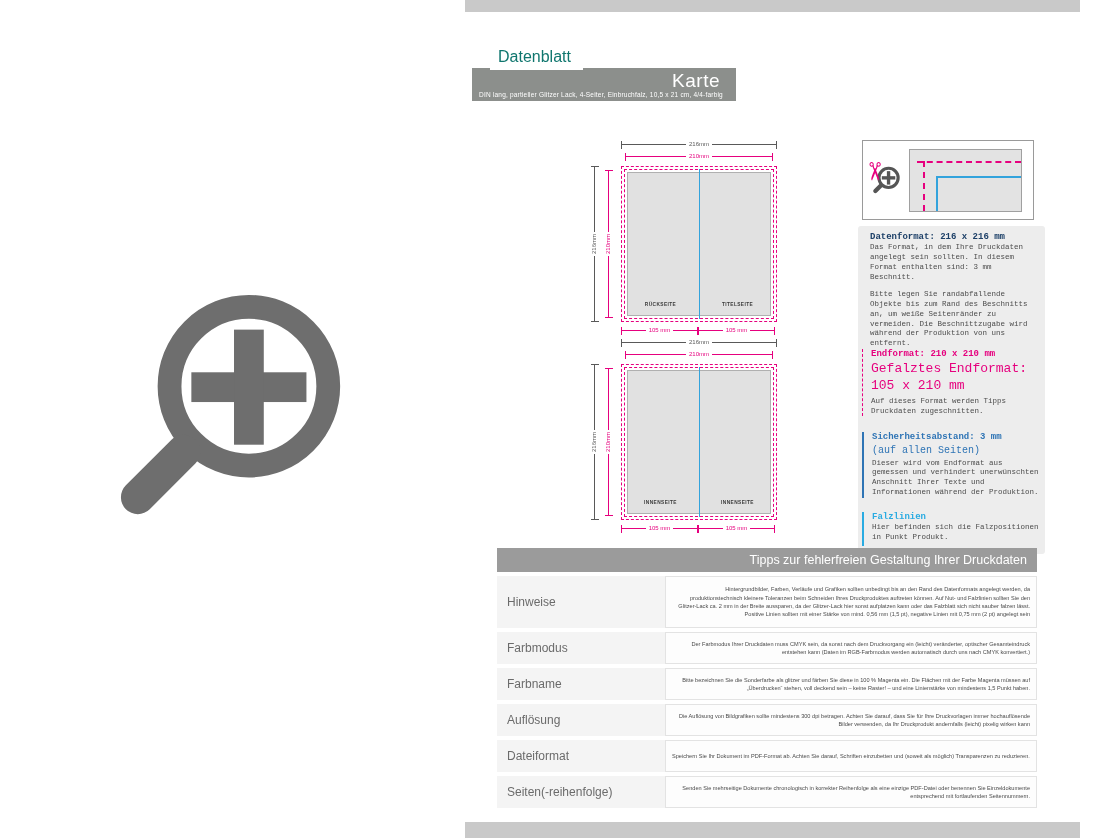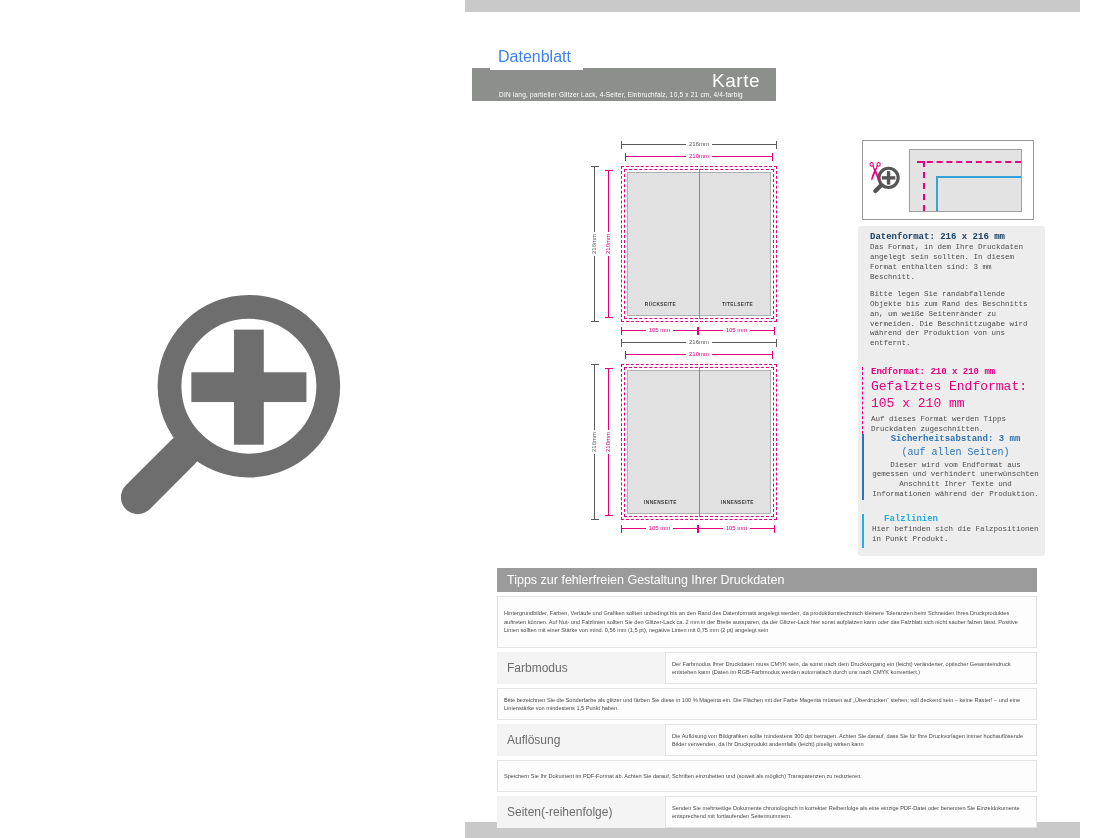--- a/index.html
+++ b/index.html
@@ -11,23 +11,23 @@
 
   
   .strip{position:absolute;left:465px;width:615px;background:#c9c9c9;}
   .strip.top{top:0;height:12px;}
   .strip.bottom{top:822px;height:16px;}
 
   
   .big-zoom{position:absolute;left:112px;top:280px;width:248px;height:256px;}
 
   
-  .tab{position:absolute;left:490px;top:45px;background:#ffffff;color:#3b82f6;
+  .tab{position:absolute;left:490px;top:45px;background:#ffffff;color:#0f766e;
        font-size:16px;padding:3px 12px 4px 8px;z-index:2;}
-  .titlebar{position:absolute;left:472px;top:68px;width:304px;height:33px;background:#8c8f8c;color:#fff;}
+  .titlebar{position:absolute;left:472px;top:68px;width:264px;height:33px;background:#8c8f8c;color:#fff;}
   .titlebar .big{position:absolute;right:16px;top:2px;font-size:19px;letter-spacing:.5px;}
   .titlebar .sub{position:absolute;left:0;right:6px;top:23px;text-align:center;font-size:6.5px;letter-spacing:.2px;}
 
   
   .hdim{position:absolute;display:flex;align-items:center;height:8px;}
   .hdim .ln{flex:1;height:0;border-top:1px solid currentColor;position:relative;}
   .hdim .ln::after{content:"";position:absolute;top:-4px;width:1px;height:8px;background:currentColor;}
   .hdim .ln.l::after{left:0;}
   .hdim .ln.r::after{right:0;}
   .hdim .lbl{font-size:6px;line-height:1;padding:0 3px;white-space:nowrap;}
@@ -59,32 +59,32 @@
   .thumb .mini .blue-v{position:absolute;top:26px;bottom:0;left:26px;border-left:2px solid #33a3dc;}
   .thumb .scissors{position:absolute;left:1px;top:18px;font-size:25px;color:#e6007e;transform:rotate(90deg);line-height:1;}
   .thumb .zoom-s{position:absolute;left:9px;top:24px;width:30px;height:31px;}
 
   
   .info-panel{position:absolute;left:858px;top:226px;width:187px;min-height:300px;background:#ededed;border-radius:3px;padding:6px 6px 8px 4px;box-sizing:border-box;}
   .sect{margin:0 0 0 0;padding-left:8px;font-family:Liberation Mono, monospace;}
   .sect p{margin:0;font-size:7.5px;line-height:1.3;color:#4d4d4d;}
   .sect .h{font-size:9px;font-weight:bold;line-height:1.25;}
   .sect.datenformat .h{color:#1c3f67;}
-  .sect.endformat{border-left:1px dashed #e6007e;margin-top:18px;}
+  .sect.endformat{border-left:1px dashed #e6007e;}
   .sect.endformat .h{color:#e6007e;}
   .sect.endformat .sh{font-size:13px;color:#e6007e;margin:1px 0 2px 0;}
-  .sect.sicherheit{border-left:2px solid #2e74b5;text-align:center;}
+  .sect.sicherheit{border-left:2px solid #2e74b5;margin-top:16px;}
   .sect.sicherheit .h{color:#2e74b5;}
   .sect.sicherheit .sh{font-size:10px;color:#2e74b5;margin:0 0 2px 0;}
   .sect.falz{border-left:2px solid #29abe2;margin-top:14px;padding-bottom:4px;}
-  .sect.falz .h{color:#29abe2;margin-left:12px;}
+  .sect.falz .h{color:#29abe2;}
   .spacer-p{height:8px;}
 
   
-  .tips{position:absolute;left:497px;top:568px;width:540px;}
+  .tips{position:absolute;left:497px;top:548px;width:540px;text-align:right;}
   .tips-header{background:#9b9b9b;color:#fff;font-size:12.5px;padding:5px 10px;}
   .tips-row{display:flex;margin-top:4px;align-items:stretch;}
   .tips-label{width:148px;background:#f4f4f4;color:#6b6b6b;font-size:12px;display:flex;align-items:center;padding:0 10px;flex:none;}
   .tips-desc{flex:1;border:1px solid #e3e3e3;background:#fdfdfd;color:#4a4a4a;
              font-size:5.6px;line-height:1.5;padding:4px 6px;display:flex;align-items:center;}
   .tips-desc p{margin:0;}
   .r-hinweise .tips-desc{min-height:42px;}
   .r-mid .tips-desc{min-height:22px;}
 </style>
 </head>
@@ -224,42 +224,45 @@
   <div class="sect falz">
     <p class="h">Falzlinien</p>
     <p>Hier befinden sich die Falzpositionen in Punkt Produkt.</p>
   </div>
 </div>
 
 <div class="tips">
   <div class="tips-header">Tipps zur fehlerfreien Gestaltung Ihrer Druckdaten</div>
 
   <div class="tips-row r-hinweise">
+    <div class="tips-label">Hinweise</div>
     <div class="tips-desc">
         <p>Hintergrundbilder, Farben, Verläufe und Grafiken sollten unbedingt bis an den Rand des Datenformats angelegt werden, da produktionstechnisch kleinere Toleranzen beim Schneiden Ihres Druckproduktes auftreten können. Auf Nut- und Falzlinien sollten Sie den Glitzer-Lack ca. 2 mm in der Breite aussparen, da der Glitzer-Lack hier sonst aufplatzen kann oder das Falzblatt sich nicht sauber falzen lässt. Positive Linien sollten mit einer Stärke von mind. 0,56 mm (1,5 pt), negative Linien mit 0,75 mm (2 pt) angelegt sein</p>
       </div>
   </div>
   <div class="tips-row r-mid">
     <div class="tips-label">Farbmodus</div>
     <div class="tips-desc">
         <p>Der Farbmodus Ihrer Druckdaten muss CMYK sein, da sonst nach dem Druckvorgang ein (leicht) veränderter, optischer Gesamteindruck entstehen kann (Daten im RGB-Farbmodus werden automatisch durch uns nach CMYK konvertiert.)</p>
       </div>
   </div>
   <div class="tips-row r-mid">
+    <div class="tips-label">Farbname</div>
     <div class="tips-desc">
         <p>Bitte bezeichnen Sie die Sonderfarbe als glitzer und färben Sie diese in 100 % Magenta ein. Die Flächen mit der Farbe Magenta müssen auf „Überdrucken“ stehen, voll deckend sein – keine Raster! – und eine Linienstärke von mindestens 1,5 Punkt haben.</p>
       </div>
   </div>
   <div class="tips-row r-mid">
     <div class="tips-label">Auflösung</div>
     <div class="tips-desc">
         <p>Die Auflösung von Bildgrafiken sollte mindestens 300 dpi betragen. Achten Sie darauf, dass Sie für Ihre Druckvorlagen immer hochauflösende Bilder verwenden, da Ihr Druckprodukt andernfalls (leicht) pixelig wirken kann</p>
       </div>
   </div>
   <div class="tips-row r-mid">
+    <div class="tips-label">Dateiformat</div>
     <div class="tips-desc">
         <p>Speichern Sie Ihr Dokument im PDF-Format ab. Achten Sie darauf, Schriften einzubetten und (soweit als möglich) Transparenzen zu reduzieren.</p>
       </div>
   </div>
   <div class="tips-row r-mid">
     <div class="tips-label">Seiten(-reihenfolge)</div>
     <div class="tips-desc">
         <p>Senden Sie mehrseitige Dokumente chronologisch in korrekter Reihenfolge als eine einzige PDF-Datei oder benennen Sie Einzeldokumente entsprechend mit fortlaufenden Seitennummern.</p>
       </div>
   </div>

